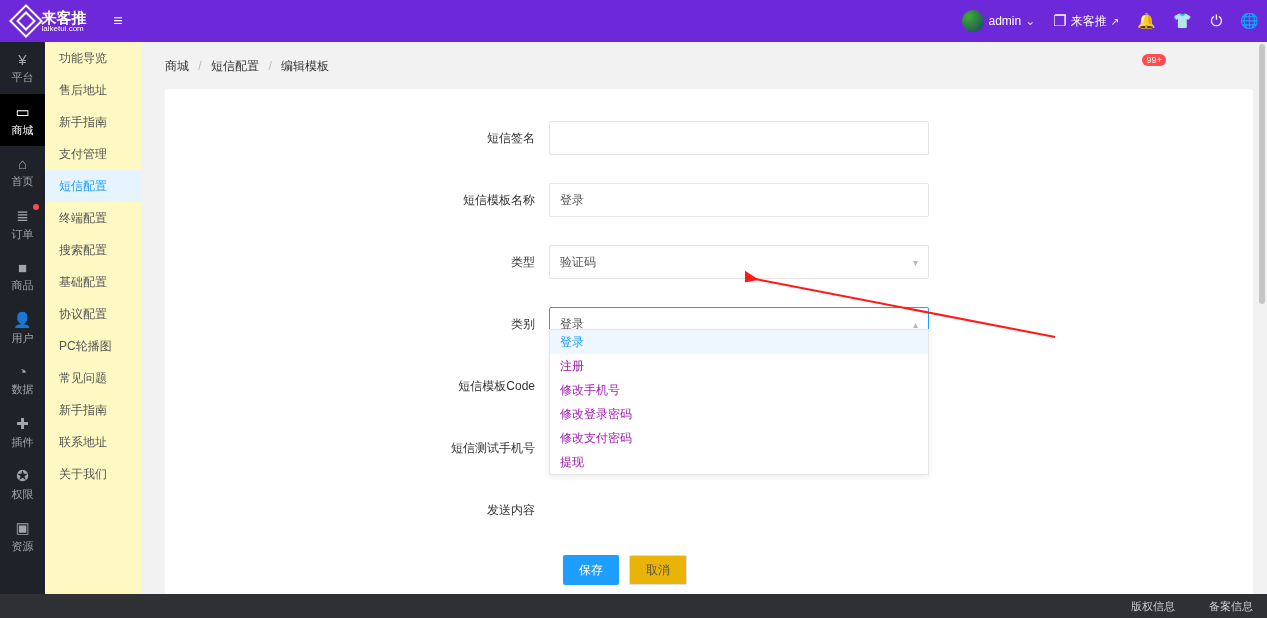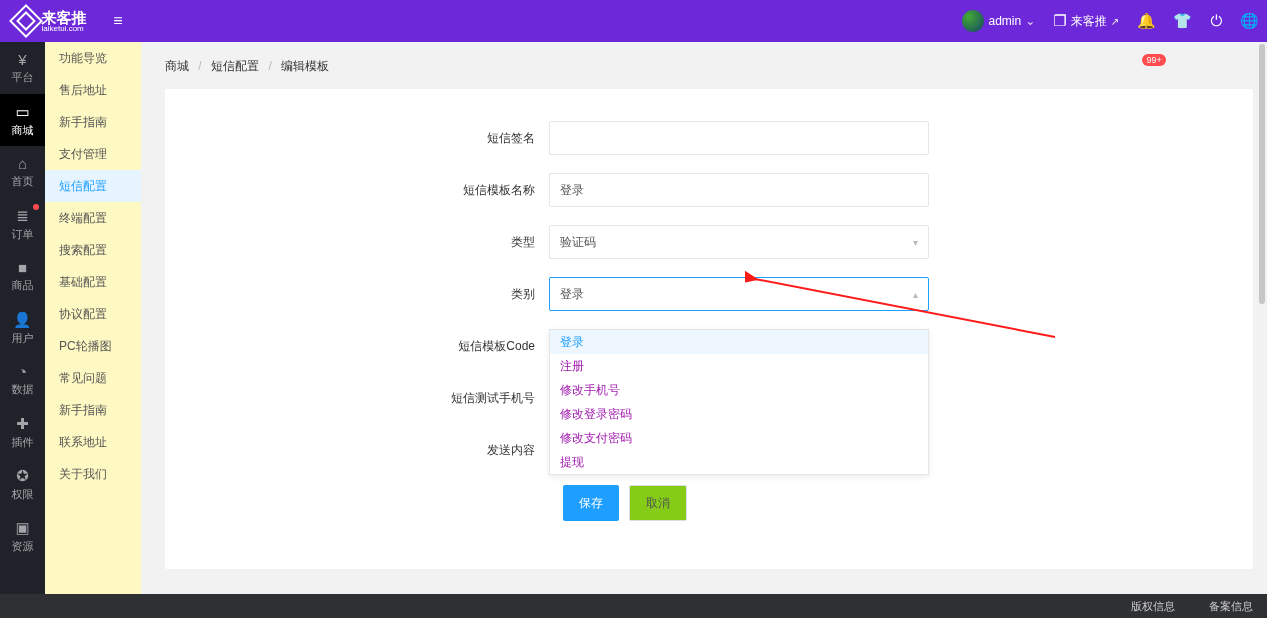--- a/index.html
+++ b/index.html
@@ -35,32 +35,32 @@
     .secbar { position:absolute; left:45px; top:42px; bottom:24px; width:96px; background:#fef9c3; overflow:auto; }
     .secbar .sitem { height:32px; line-height:32px; padding-left:14px; font-size:12px; color:#555; cursor:pointer; }
     .secbar .sitem.active { background:#e6f4ff; color:#1E9FFF; }
 
     
     .main { position:absolute; left:141px; right:0; top:42px; bottom:24px; padding:10px 14px 14px 24px; overflow:auto; }
     .breadcrumb { font-size:12px; color:#333; padding:6px 0 14px; }
     .breadcrumb .sep { color:#bbb; margin:0 6px; }
     .panel { background:#fff; border-radius:2px; min-height:480px; padding:32px 20px; position:relative; }
 
-    .form-row { display:flex; align-items:center; margin-bottom:18px; font-size:12px; }
+    .form-row { display:flex; align-items:center; margin-bottom:28px; font-size:12px; }
     .form-label { width:160px; text-align:right; color:#333; padding-right:14px; flex-shrink:0; }
     .form-ctl { width:380px; }
     .inp { width:100%; height:34px; border:1px solid #e6e6e6; border-radius:2px; padding:0 10px; font-size:12px; color:#555; }
     .inp.select { display:flex; align-items:center; justify-content:space-between; cursor:pointer; }
     .inp.select.open { border-color:#1E9FFF; }
     .chev { color:#bbb; font-size:10px; }
 
     .btnrow { margin-left:174px; display:flex; gap:10px; }
-    .btn { height:36px; padding:0 16px; border:none; border-radius:2px; font-size:12px; cursor:pointer; }
+    .btn { height:30px; padding:0 16px; border:none; border-radius:2px; font-size:12px; cursor:pointer; }
     .btn-primary { background:#1E9FFF; color:#fff; }
-    .btn-default { background:#84cc16; border:1px solid #ddd; color:#555; }
+    .btn-default { background:#eab308; border:1px solid #ddd; color:#555; }
 
     
     .dropdown { position:absolute; background:#fff; border:1px solid #e6e6e6; width:380px; box-shadow:0 2px 6px rgba(0,0,0,.08); z-index:20; }
     .dropdown .opt { height:24px; line-height:24px; padding:0 10px; font-size:12px; color:#a21caf; cursor:pointer; }
     .dropdown .opt.sel { background:#eef7ff; color:#1E9FFF; }
 
     
     .arrow-svg { position:absolute; pointer-events:none; z-index:30; }
 
     

